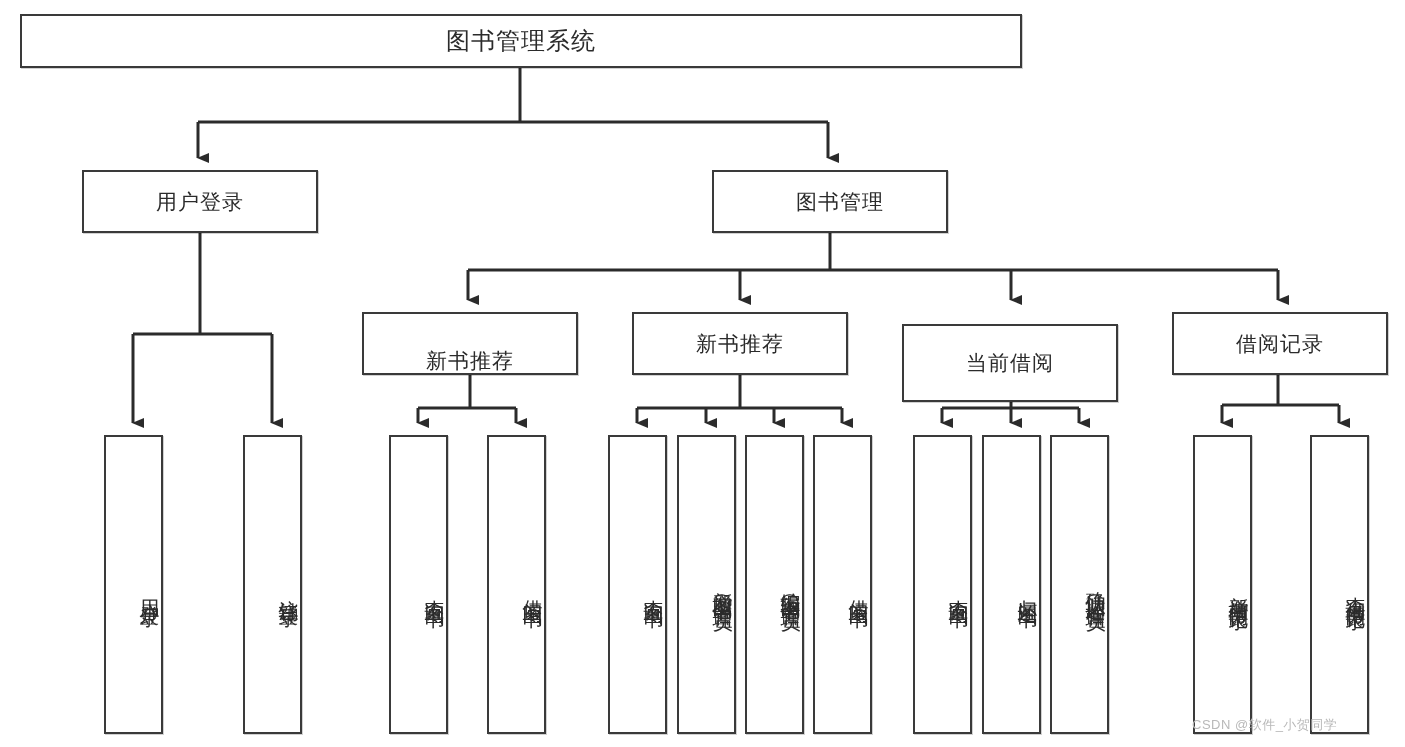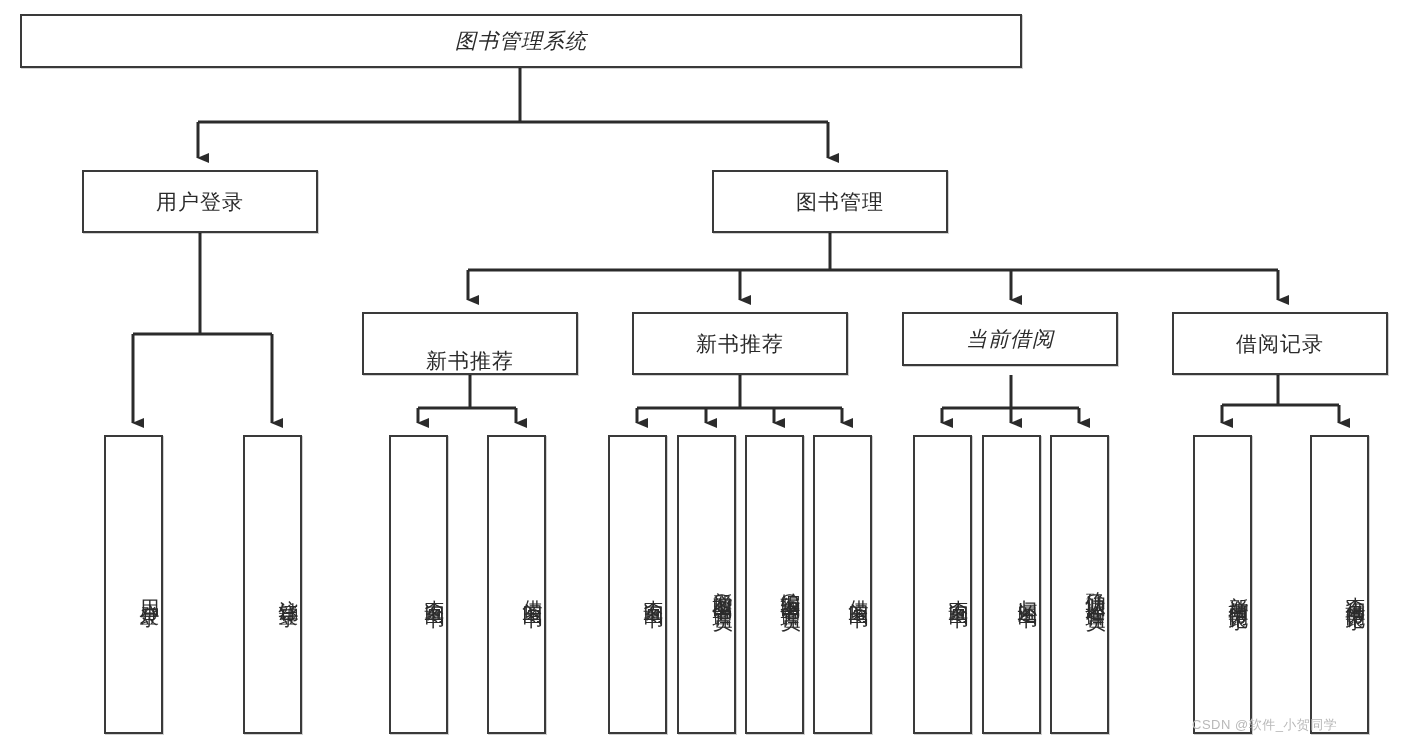--- a/index.html
+++ b/index.html
@@ -28,22 +28,21 @@
     color: #2b2b2b;
     box-shadow: 1px 1px 0 rgba(0,0,0,0.18);
   }
   .node-h {
     font-size: 21px;
     letter-spacing: 1px;
     line-height: 1.2;
     white-space: nowrap;
   }
   .node-root {
-    font-size: 21px;
-    font-style: italic;
+    font-size: 24px;
   }
   .leaf {
     writing-mode: vertical-rl;
     text-orientation: upright;
     font-size: 20px;
     letter-spacing: 3px;
     line-height: 1.15;
     padding-top: 10px;
     align-items: flex-start;
     justify-content: center;
@@ -135,21 +134,21 @@
   <div class="node node-h" style="left:712px; top:170px; width:236px; height:63px;padding-left:20px;">
     <span>图书管理</span>
   </div>
 
   <div class="node node-h" style="left:362px; top:312px; width:216px; height:63px;align-items:flex-end;">
     <span>新书推荐</span>
   </div>
   <div class="node node-h" style="left:632px; top:312px; width:216px; height:63px;">
     <span>新书推荐</span>
   </div>
-  <div class="node node-h" style="left:902px; top:312px; width:216px; height:54px;font-style:italic;">
+  <div class="node node-h" style="left:902px; top:324px; width:216px; height:78px;">
     <span>当前借阅</span>
   </div>
   <div class="node node-h" style="left:1172px; top:312px; width:216px; height:63px;">
     <span>借阅记录</span>
   </div>
 
   <div class="node leaf" style="left:104px; top:435px; width:59px; height:299px;">
     <span>用户登录</span>
   </div>
   <div class="node leaf" style="left:243px; top:435px; width:59px; height:299px;">

